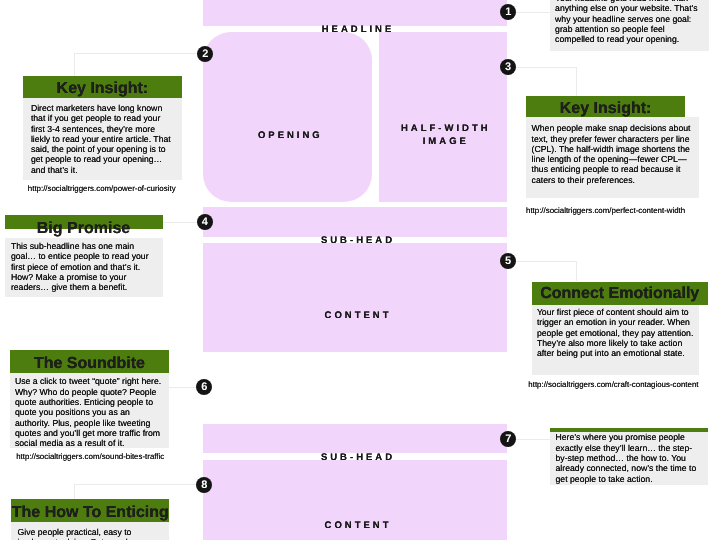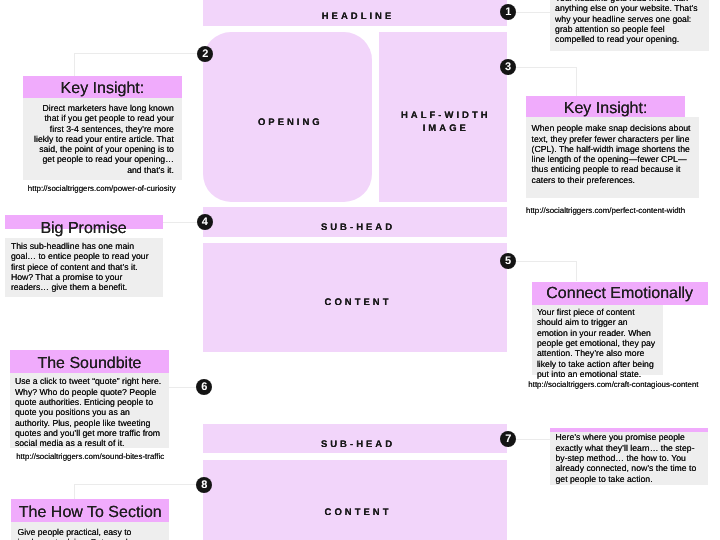--- a/index.html
+++ b/index.html
@@ -4,31 +4,31 @@
 <style>
   html,body{margin:0;padding:0;}
   body{width:720px;height:540px;background:#ffffff;overflow:hidden;
        font-family:"Liberation Sans",sans-serif;position:relative;
        -webkit-font-smoothing:antialiased;text-rendering:geometricPrecision;}
   .stage{position:absolute;left:0;top:0;width:720px;height:540px;overflow:hidden;}
 
   .block{position:absolute;background:#f2d5fa;}
   .block-label{position:absolute;left:6px;right:0;top:50%;transform:translateY(-50%);
       font-size:9.5px;font-weight:bold;letter-spacing:3.0px;color:#191919;
-      text-align:center;line-height:13.6px;margin-top:6px;
+      text-align:center;line-height:13.6px;margin-top:19px;
       text-shadow:0 0 0.4px rgba(0,0,0,0.9);}
 
   .badge{position:absolute;width:16px;height:16px;border-radius:50%;background:#141414;
       color:#ffffff;font-size:11px;font-weight:bold;line-height:16.5px;text-align:center;z-index:10;}
 
   .conn-h{position:absolute;height:1px;background:#ebebeb;}
   .conn-v{position:absolute;width:1px;background:#ebebeb;}
 
   .callout{position:absolute;}
-  .callout-head{background:#f0abfc;color:#1f1f1f;font-size:16px;font-weight:normal;
+  .callout-head{background:#4d7c0f;color:#1f1f1f;font-size:16px;font-weight:bold;
       text-align:center;letter-spacing:0px;text-shadow:0 0 0.5px rgba(0,0,0,0.9);}
   .callout-body{background:#eeeeee;color:#111111;font-size:8.7px;line-height:10.3px;
       text-shadow:0 0 0.6px rgba(0,0,0,0.95);}
   .callout-url{position:absolute;font-size:7.9px;color:#141414;white-space:nowrap;
       text-shadow:0 0 0.5px rgba(0,0,0,0.85);}
 </style>
 </head>
 <body>
 
 <div class="stage">
@@ -63,48 +63,48 @@
       <div class="block-label">SUB-HEAD</div>
     </div>
 <div class="block" style="left:203.0px;top:459.9px;width:304.0px;height:95.0px;">
       <div class="block-label">CONTENT</div>
     </div>
 <div class="callout">
       <div class="callout-body" style="left:549.7px;top:-10.6px;width:159.1px;height:61.4px;position:absolute;padding:3.6px 5.4px 0 5.4px;box-sizing:border-box;">Your headline gets read more than anything else on your website. That’s why your headline serves one goal: grab attention so people feel compelled to read your opening.</div>
     </div>
 <div class="callout">
       <div class="callout-head" style="left:22.7px;top:76.4px;width:159.4px;height:21.3px;line-height:26.3px;position:absolute;">Key Insight:</div>
-      <div class="callout-body" style="left:22.7px;top:97.7px;width:159.4px;height:81.9px;position:absolute;padding:5.3px 8.2px 0 8.2px;box-sizing:border-box;text-align:right;">Direct marketers have long known that if you get people to read your first 3-4 sentences, they’re more liekly to read your entire article. That said, the point of your opening is to get people to read your opening… and that’s it.</div>
+      <div class="callout-body" style="left:22.7px;top:97.7px;width:159.4px;height:81.9px;position:absolute;padding:5.3px 8.2px 0 8.2px;box-sizing:border-box;">Direct marketers have long known that if you get people to read your first 3-4 sentences, they’re more liekly to read your entire article. That said, the point of your opening is to get people to read your opening… and that’s it.</div>
       <div class="callout-url" style="left:101.7px;top:183.6px;text-align:left;transform:translateX(-50%);">http://socialtriggers.com/power-of-curiosity</div>
     </div>
 <div class="callout">
       <div class="callout-head" style="left:526.2px;top:95.5px;width:158.8px;height:21.7px;line-height:26.7px;position:absolute;">Key Insight:</div>
       <div class="callout-body" style="left:526.2px;top:117.2px;width:173px;height:81.3px;position:absolute;padding:6.1px 5.4px 0 5.4px;box-sizing:border-box;">When people make snap decisions about text, they prefer fewer characters per line (CPL). The half-width image shortens the line length of the opening—fewer CPL—thus enticing people to read because it caters to their preferences.</div>
       <div class="callout-url" style="left:605.6px;top:205.6px;text-align:center;transform:translateX(-50%);">http://socialtriggers.com/perfect-content-width</div>
     </div>
 <div class="callout">
       <div class="callout-head" style="left:4.5px;top:214.7px;width:158.0px;height:14px;line-height:27.8px;position:absolute;">Big Promise</div>
-      <div class="callout-body" style="left:4.5px;top:237.5px;width:158.0px;height:59.2px;position:absolute;padding:3.6px 6.4px 0 6.4px;box-sizing:border-box;">This sub-headline has one main goal… to entice people to read your first piece of content and that’s it. How? That a promise to your readers… give them a benefit.</div>
+      <div class="callout-body" style="left:4.5px;top:237.5px;width:158.0px;height:59.2px;position:absolute;padding:3.6px 6.4px 0 6.4px;box-sizing:border-box;">This sub-headline has one main goal… to entice people to read your first piece of emotion and that’s it. How? Make a promise to your readers… give them a benefit.</div>
     </div>
 <div class="callout">
       <div class="callout-head" style="left:531.7px;top:282.2px;width:176px;height:22.5px;line-height:24.5px;position:absolute;">Connect Emotionally</div>
-      <div class="callout-body" style="left:531.7px;top:304.7px;width:131px;height:70.6px;position:absolute;padding:2.4px 5.2px 0 5.2px;box-sizing:border-box;">Your first piece of content should aim to trigger an emotion in your reader. When people get emotional, they pay attention. They’re also more likely to take action after being put into an emotional state.</div>
+      <div class="callout-body" style="left:531.7px;top:304.7px;width:167px;height:70.6px;position:absolute;padding:2.4px 5.2px 0 5.2px;box-sizing:border-box;">Your first piece of content should aim to trigger an emotion in your reader. When people get emotional, they pay attention. They’re also more likely to take action after being put into an emotional state.</div>
       <div class="callout-url" style="left:613.4px;top:380.0px;text-align:center;transform:translateX(-50%);">http://socialtriggers.com/craft-contagious-content</div>
     </div>
 <div class="callout">
       <div class="callout-head" style="left:10.3px;top:350.0px;width:158.3px;height:22.8px;line-height:27.8px;position:absolute;">The Soundbite</div>
       <div class="callout-body" style="left:10.3px;top:372.8px;width:158.3px;height:74.9px;position:absolute;padding:3.6px 4.6px 0 4.6px;box-sizing:border-box;">Use a click to tweet “quote” right here. Why? Who do people quote? People quote authorities. Enticing people to quote you positions you as an authority. Plus, people like tweeting quotes and you’ll get more traffic from social media as a result of it.</div>
       <div class="callout-url" style="left:90.2px;top:452.2px;text-align:center;transform:translateX(-50%);">http://socialtriggers.com/sound-bites-traffic</div>
     </div>
 <div class="callout">
       <div class="callout-head" style="left:550.1px;top:428px;width:158.0px;height:22.5px;line-height:27.0px;position:absolute;">Big Promise #2</div>
-      <div class="callout-body" style="left:550.1px;top:432.4px;width:158.0px;height:52.4px;position:absolute;padding:0.0px 5.4px 0 5.4px;box-sizing:border-box;">Here’s where you promise people exactly what they’ll learn… the step-by-step method… the how to. You already connected, now’s the time to get people to take action.</div>
+      <div class="callout-body" style="left:550.1px;top:432.4px;width:158.0px;height:52.4px;position:absolute;padding:0.0px 5.4px 0 5.4px;box-sizing:border-box;">Here’s where you promise people exactly else they’ll learn… the step-by-step method… the how to. You already connected, now’s the time to get people to take action.</div>
     </div>
 <div class="callout">
-      <div class="callout-head" style="left:11.1px;top:498.8px;width:158.4px;height:22.8px;line-height:27.8px;position:absolute;">The How To Section</div>
+      <div class="callout-head" style="left:11.1px;top:498.8px;width:158.4px;height:22.8px;line-height:27.8px;position:absolute;">The How To Enticing</div>
       <div class="callout-body" style="left:11.1px;top:521.6px;width:158.4px;height:38.4px;position:absolute;padding:5.4px 6.4px 0 6.4px;box-sizing:border-box;">Give people practical, easy to implement advice. Get people reading</div>
     </div>
 <div class="badge" style="left:500.2px;top:3.8px;">1</div>
 <div class="badge" style="left:197.3px;top:45.7px;">2</div>
 <div class="badge" style="left:500.0px;top:58.5px;">3</div>
 <div class="badge" style="left:196.7px;top:214.2px;">4</div>
 <div class="badge" style="left:500.0px;top:252.6px;">5</div>
 <div class="badge" style="left:196.2px;top:379.4px;">6</div>
 <div class="badge" style="left:500.3px;top:431.1px;">7</div>
 <div class="badge" style="left:196.3px;top:476.9px;">8</div>

